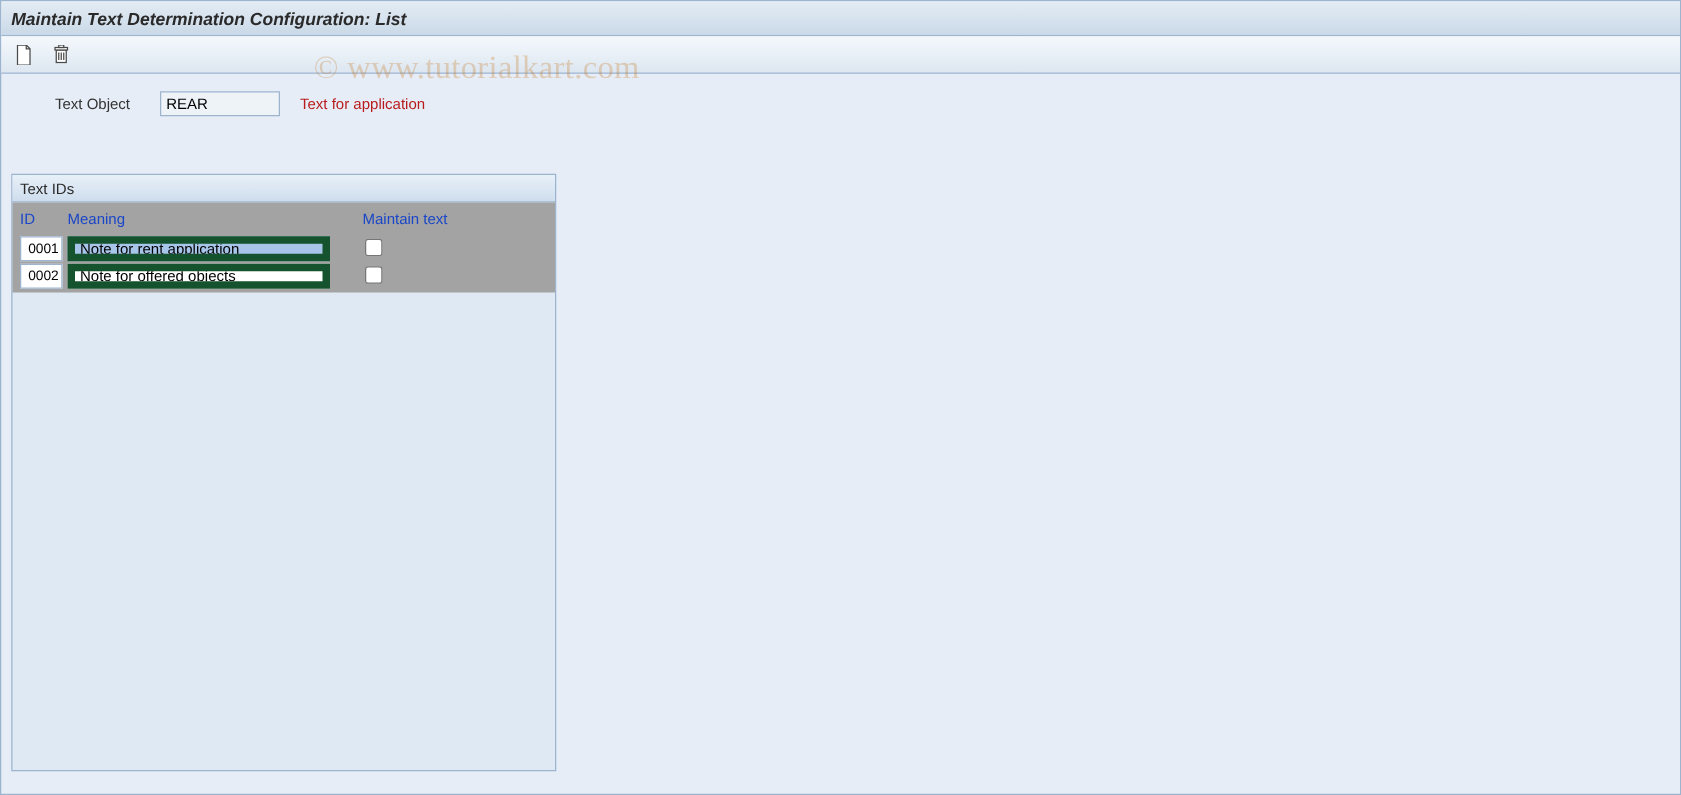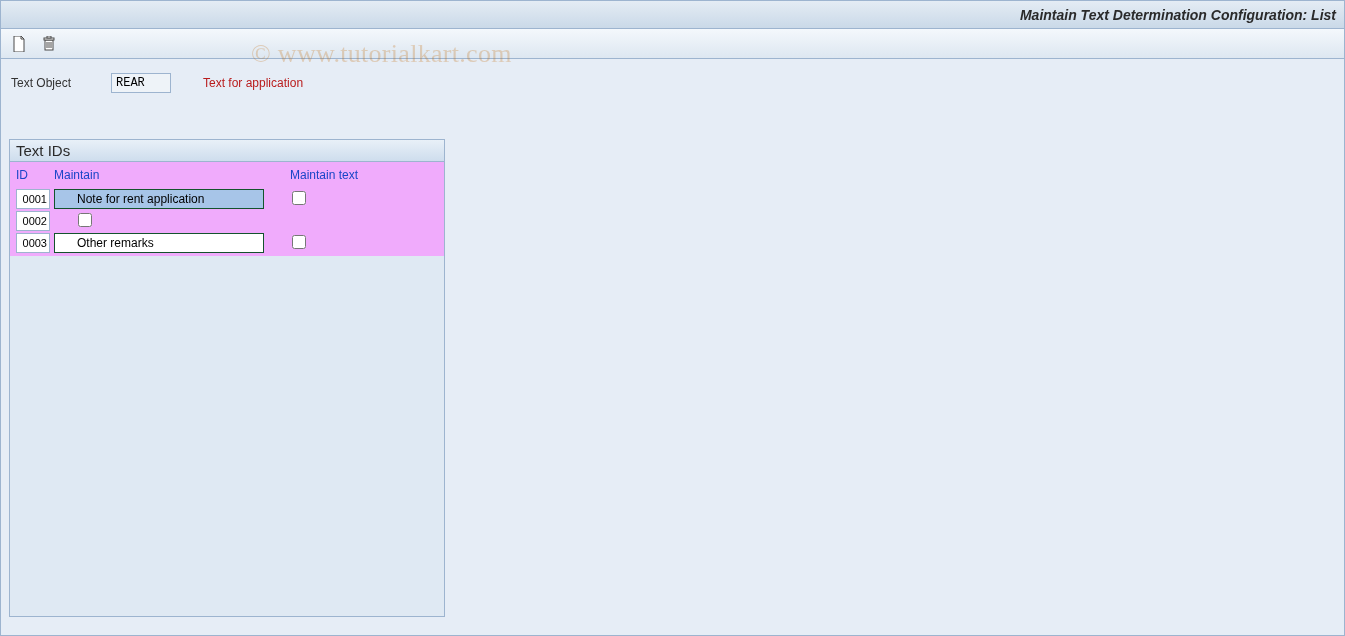--- a/index.html
+++ b/index.html
@@ -22,21 +22,20 @@
       height: 28px;
       background: linear-gradient(to bottom, #e4ecf4 0%, #cad9e8 100%);
       border-bottom: 1px solid #9db4cf;
       display: flex;
       align-items: center;
       padding: 0 8px;
       font-weight: bold;
       font-style: italic;
       font-size: 14px;
       color: #2a2a2a;
-      justify-content: flex-end;
     }
     .toolbar {
       height: 30px;
       background: linear-gradient(to bottom, #f4f8fc 0%, #dde7f1 100%);
       border-bottom: 1px solid #9db4cf;
       display: flex;
       align-items: center;
       padding: 0 6px;
       gap: 6px;
     }
@@ -46,33 +45,34 @@
       display: flex;
       align-items: center;
       justify-content: center;
       cursor: pointer;
       border-radius: 2px;
     }
     .metarow {
       display: flex;
       align-items: center;
       padding: 14px 10px 6px 10px;
-      gap: 20px;
+      gap: 4px;
+      margin-left: 33px;
     }
     .meta-label {
       width: 80px;
       color: #333;
     }
     .meta-input {
-      width: 60px;
+      width: 96px;
       height: 20px;
       border: 1px solid #9db4cf;
       background: #eef3f8;
       padding: 0 4px;
-      font-family: Liberation Mono, monospace;
+      font-family: Liberation Sans, sans-serif;
       font-size: 12px;
     }
     .meta-desc {
       margin-left: 12px;
       color: #b91c1c;
     }
     .panel {
       position: absolute;
       left: 8px;
       top: 138px;
@@ -82,25 +82,25 @@
       background: #dfe9f3;
     }
     .panel-header {
       height: 22px;
       background: linear-gradient(to bottom, #e8f0f8 0%, #cedded 100%);
       border-bottom: 1px solid #9db4cf;
       display: flex;
       align-items: center;
       padding: 0 6px;
       color: #2a2a2a;
-      font-size: 15px;
+      font-size: 12px;
     }
     .panel-body {
       padding: 2px 4px;
-      background: #f0abfc;
+      background: #a3a3a3;
     }
     .col-header-row {
       display: flex;
       align-items: center;
       padding: 4px 2px 6px 2px;
       gap: 4px;
     }
     .col-header {
       color: #1a46c8;
       font-size: 12px;
@@ -120,24 +120,24 @@
       border: 1px solid #9db4cf;
       background: #fff;
       font-size: 11px;
       padding: 0 2px;
       text-align: right;
       font-family: inherit;
     }
     .cell-meaning {
       width: 210px;
       height: 20px;
-      border: 1px solid #14532d;
+      border: 6px solid #14532d;
       background: #fff;
       font-size: 12px;
-      padding: 0 22px;
+      padding: 0 4px;
       font-family: inherit;
     }
     .cell-meaning.selected {
       background: #a7c5e8;
     }
     .cell-check {
       margin-left: 24px;
     }
     .cell-check input {
       width: 14px;
@@ -188,43 +188,37 @@
   <span class="meta-desc">Text for application</span>
 </div>
 
 <div class="panel">
   <div class="panel-header">
     <span>Text IDs</span>
   </div>
   <div class="panel-body">
     <div class="col-header-row">
       <span class="col-header col-id">ID</span>
-      <span class="col-header col-meaning">Maintain</span>
+      <span class="col-header col-meaning">Meaning</span>
       <span class="col-header col-relevant">Maintain text</span>
     </div>
 
     <div class="row">
       <input class="cell-id" type="text" value="0001" style="">
       <input class="cell-meaning selected" type="text" value="Note for rent application" style="">
       <span class="cell-check">
         <input type="checkbox" style="">
       </span>
     </div>
 
     <div class="row">
       <input class="cell-id" type="text" value="0002" style="">
+      <input class="cell-meaning" type="text" value="Note for offered objects" style="">
       <span class="cell-check">
         <input type="checkbox" style="">
       </span>
     </div>
 
-    <div class="row">
-      <input class="cell-id" type="text" value="0003" style="">
-      <input class="cell-meaning" type="text" value="Other remarks" style="">
-      <span class="cell-check">
-        <input type="checkbox" style="">
-      </span>
-    </div>
 
   </div>
 </div>
 
 <div class="watermark">© www.tutorialkart.com</div>
 
 </body></html>

